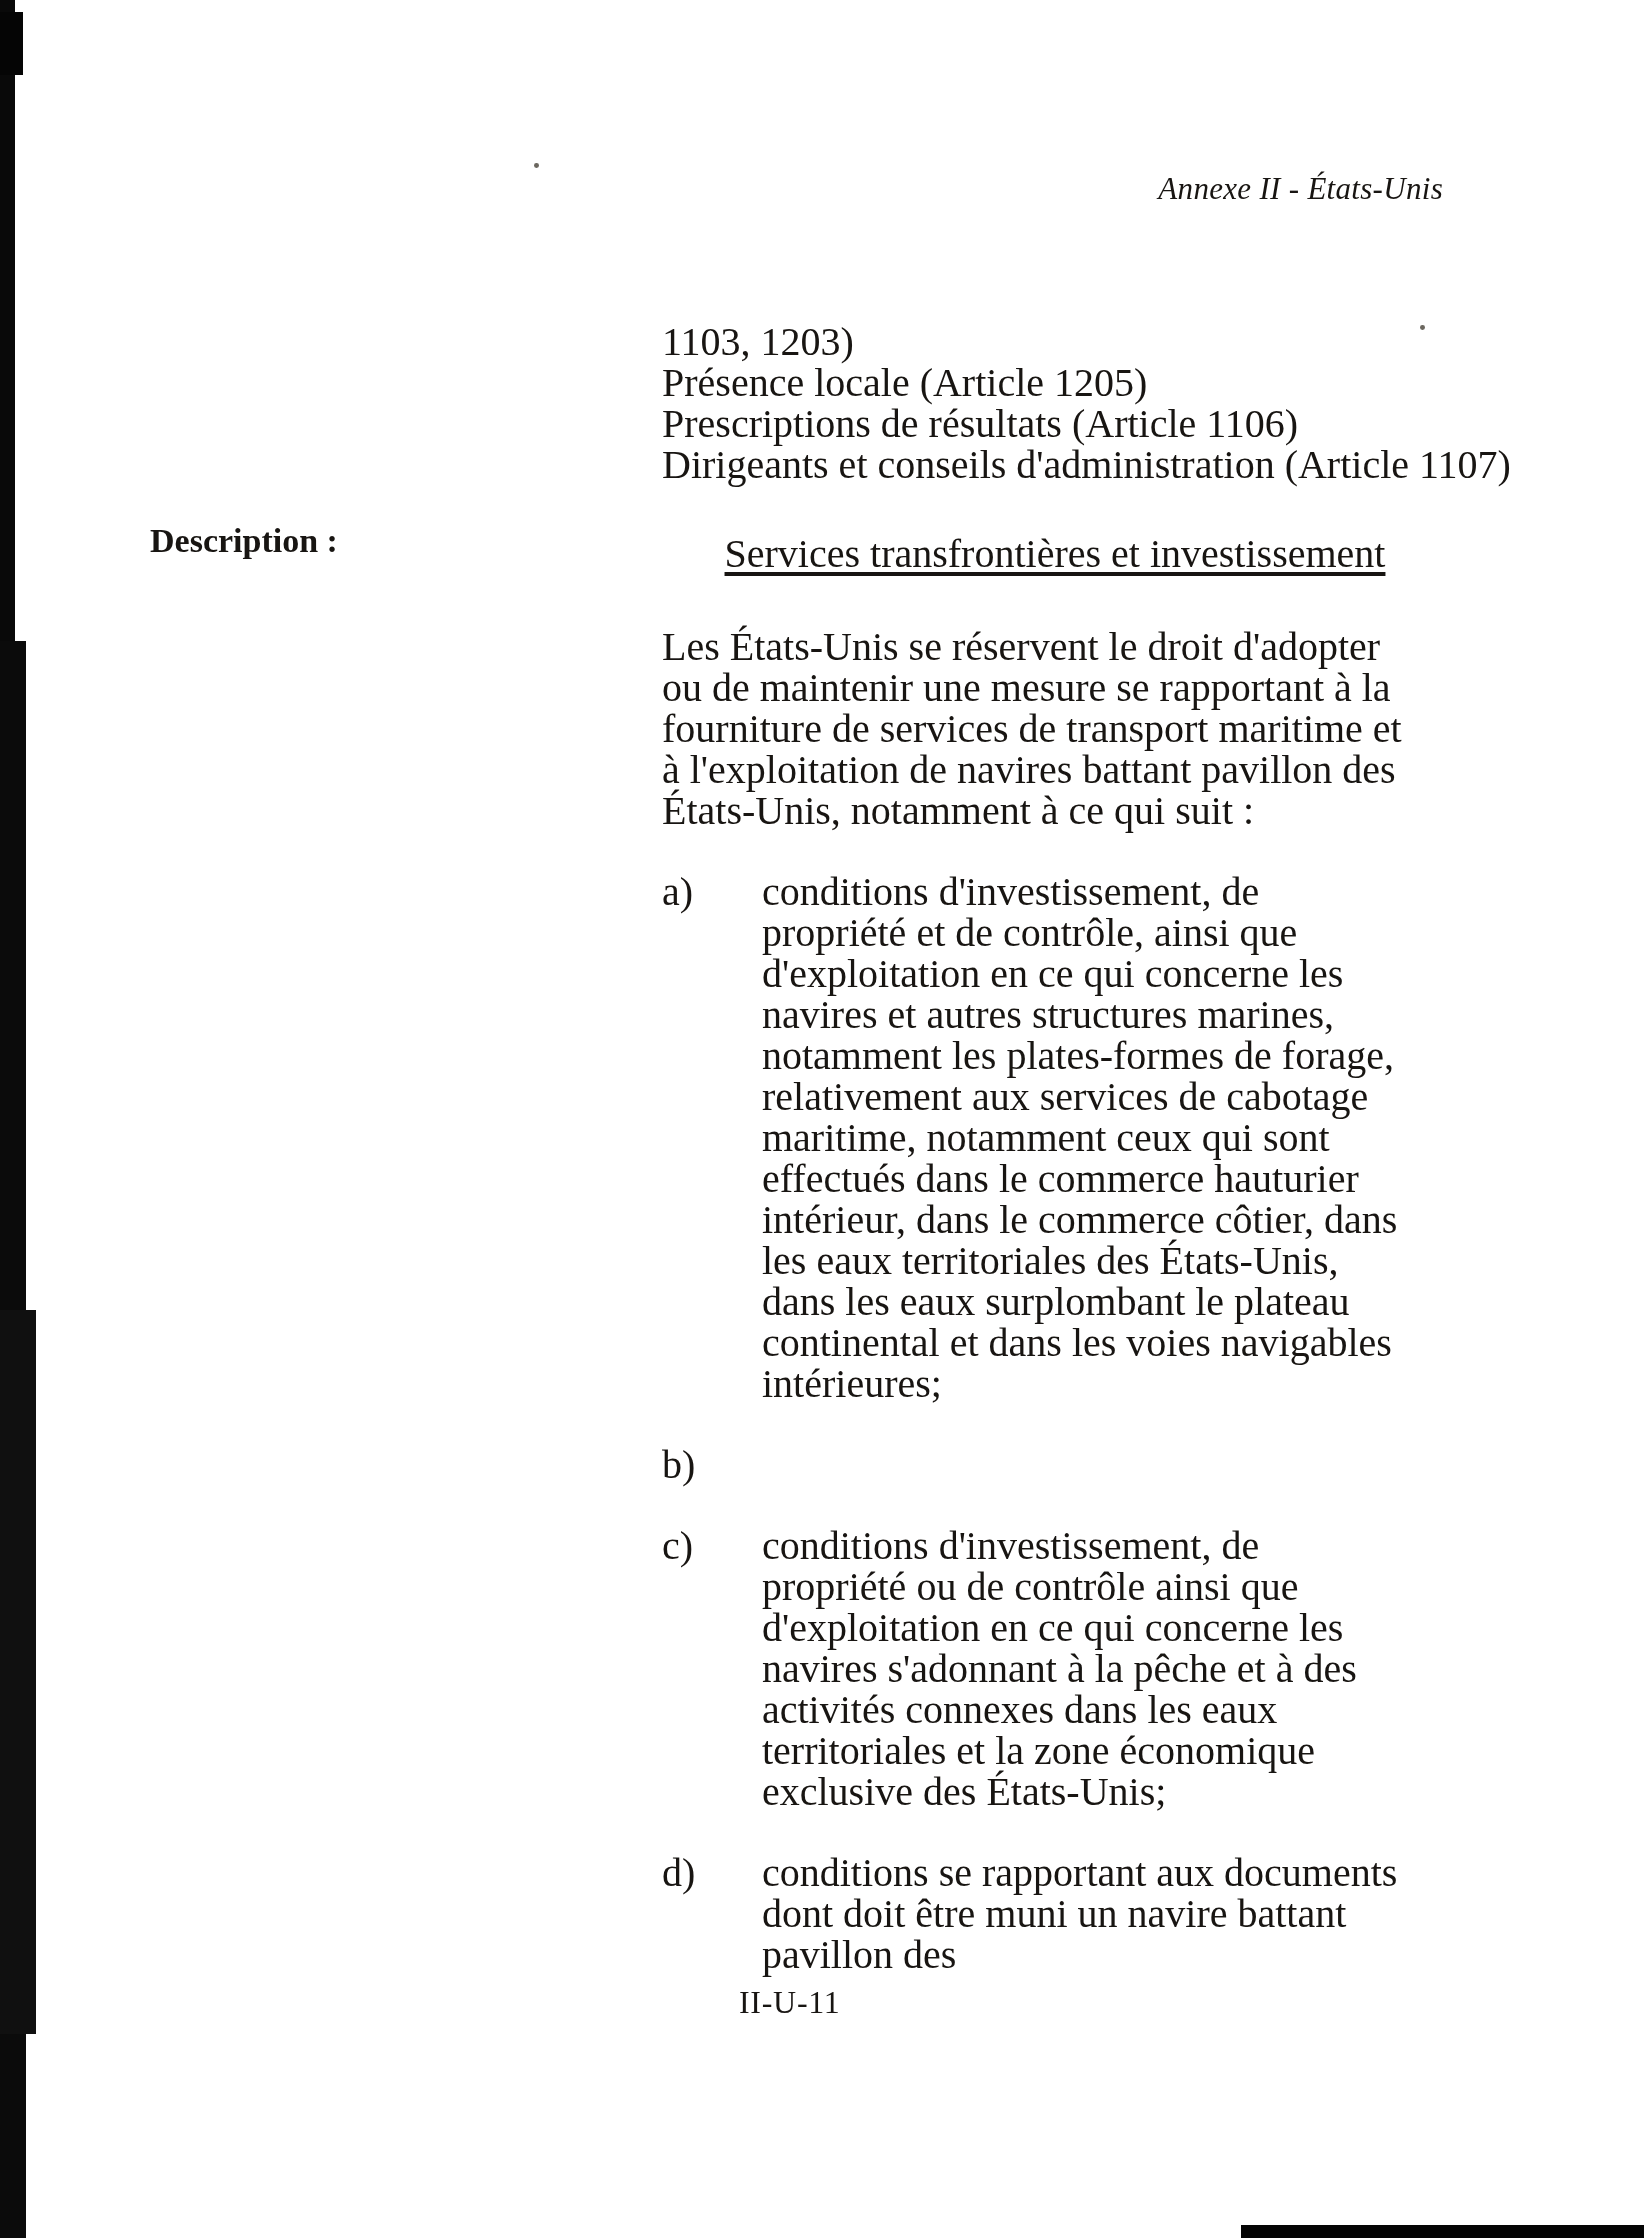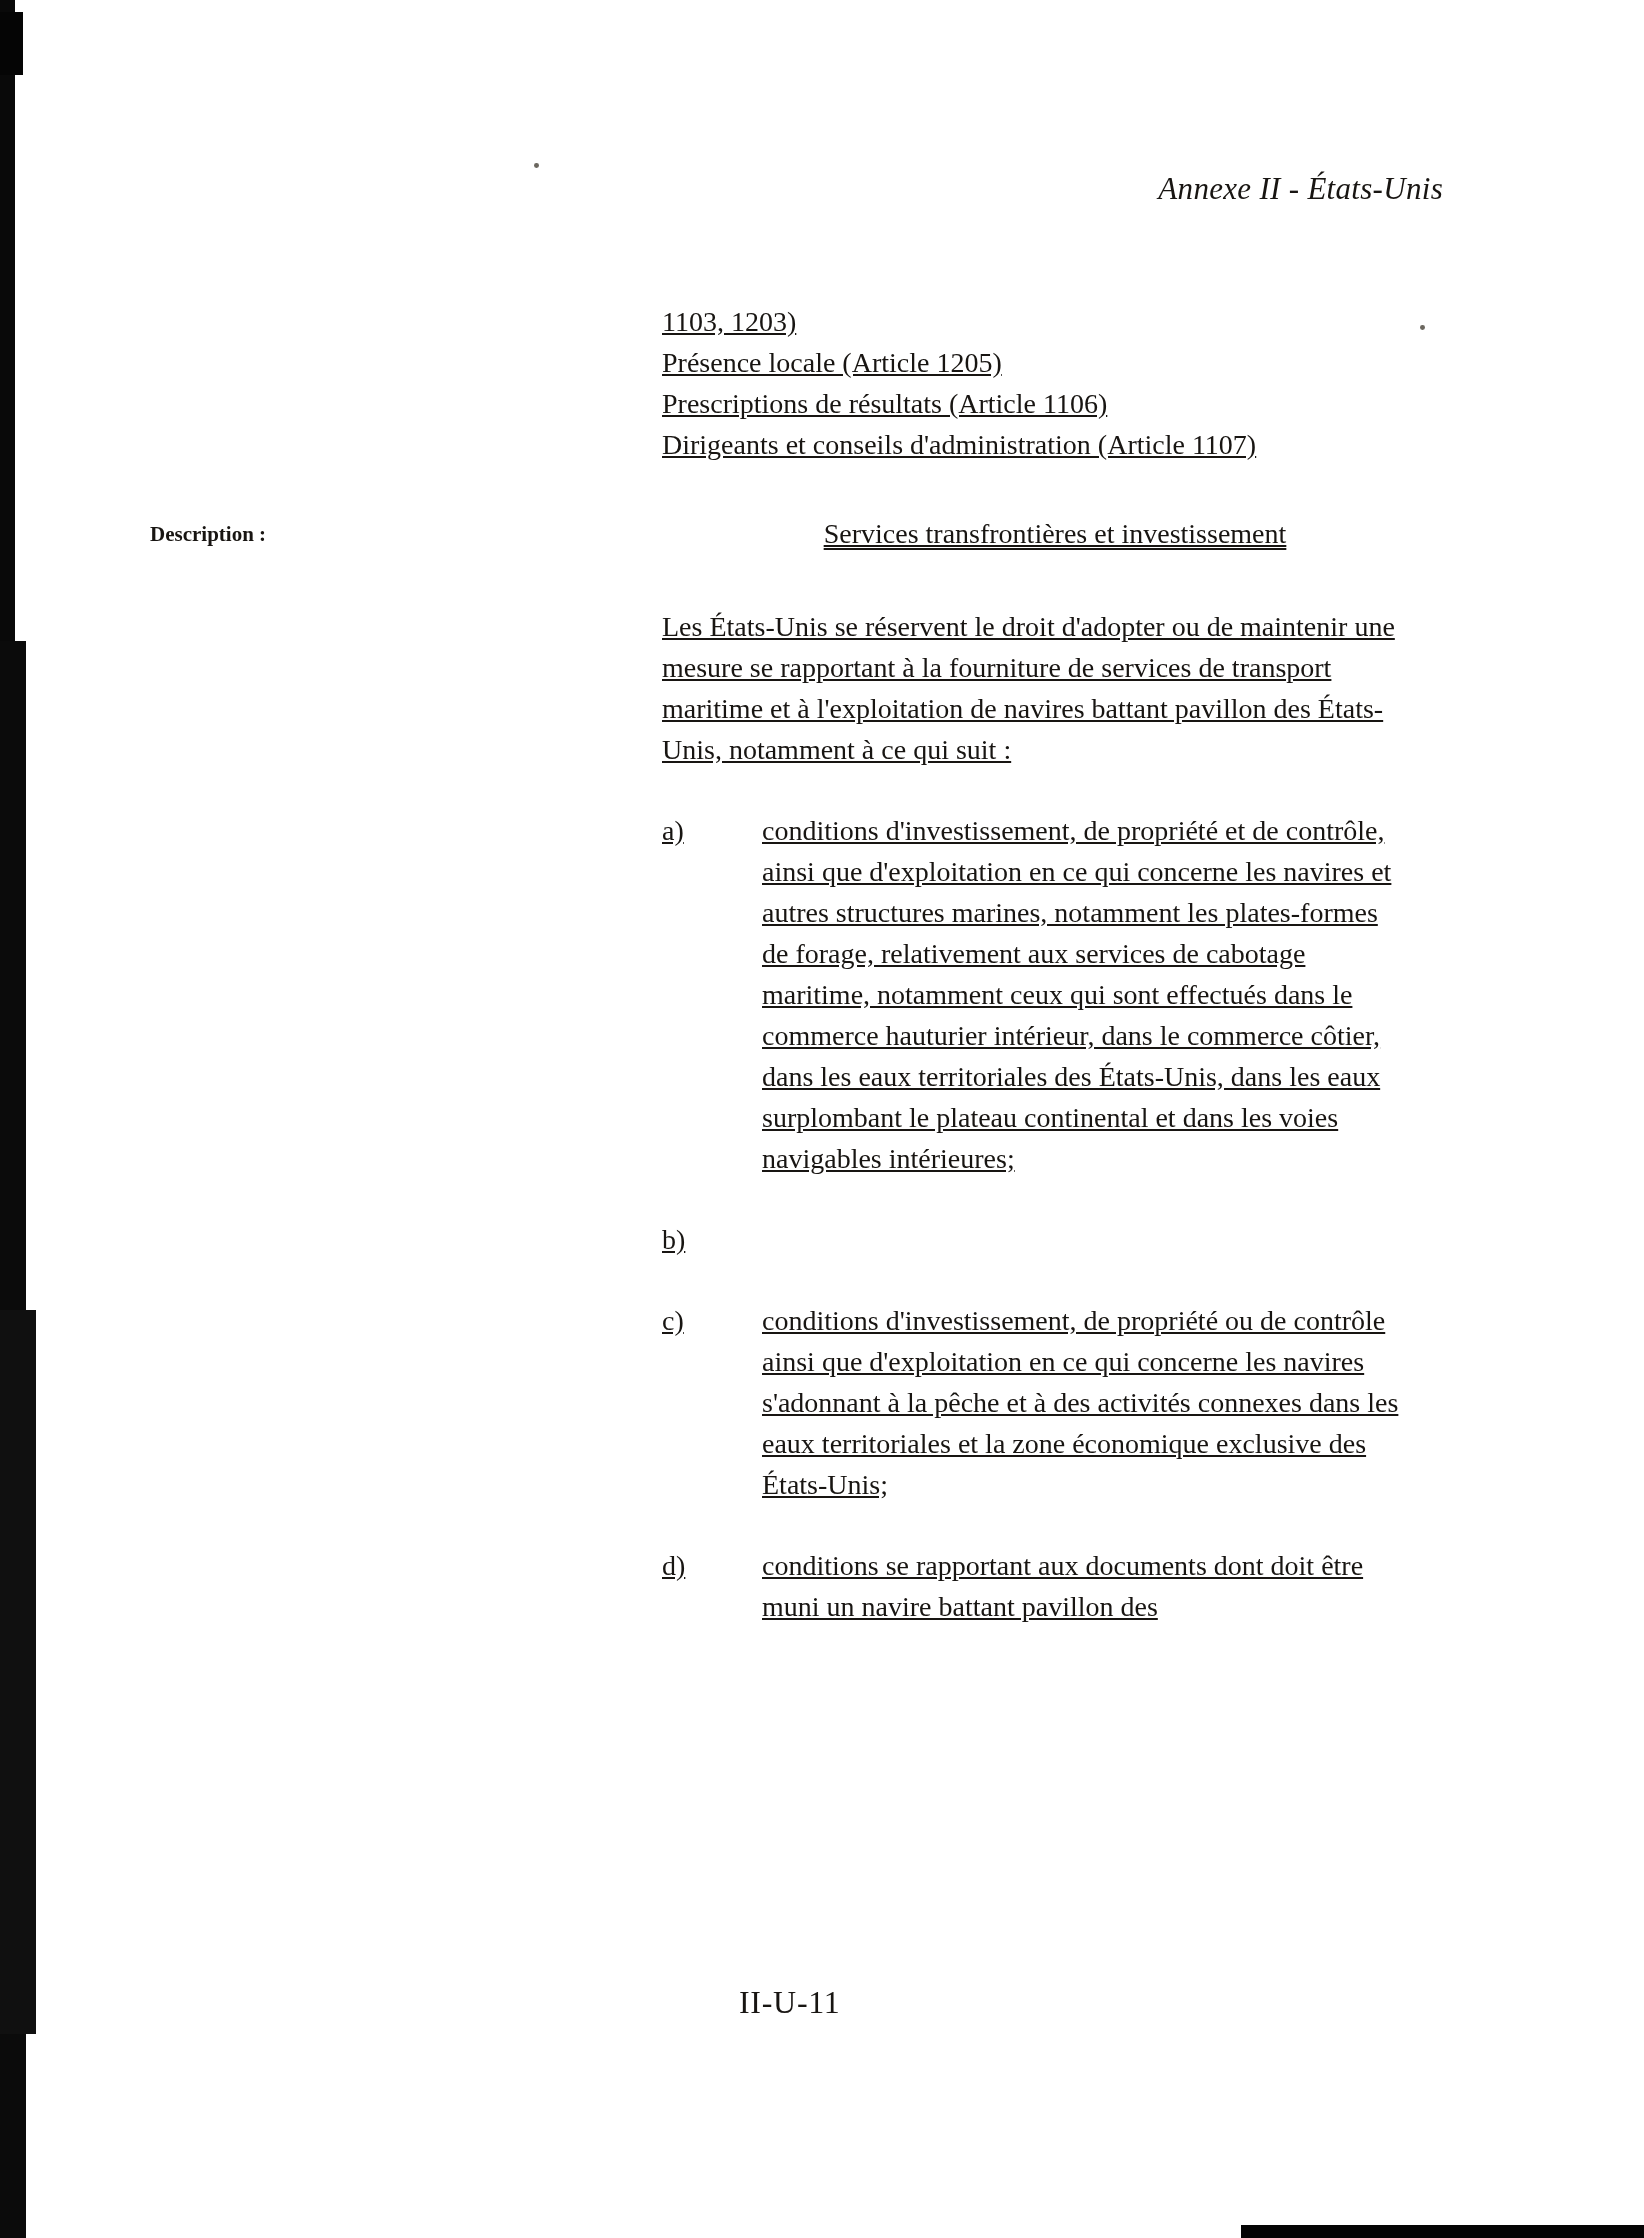--- a/index.html
+++ b/index.html
@@ -34,28 +34,27 @@
     position:absolute; top:171px; left:0; right:201px;
     text-align:right;
     font-style:italic;
     font-size:31px;
     letter-spacing:0.3px;
   }
 
   .desc-label {
     position:absolute; left:150px; top:522px;
     font-weight:bold;
-    font-size:21px;
+    font-size:34px;
   }
 
   .main {
-    position:absolute; left:662px; top:301px; width:786px;
-    font-size:28px;
+    position:absolute; left:662px; top:321px; width:786px;
+    font-size:40px;
     line-height:41px;
-    text-decoration:underline;
   }
 
   .intro-line { white-space:nowrap; }
 
   .section-heading {
     margin-top:48px;
     text-decoration:underline;
     text-underline-offset:4.8px;
     text-align:center;
   }

